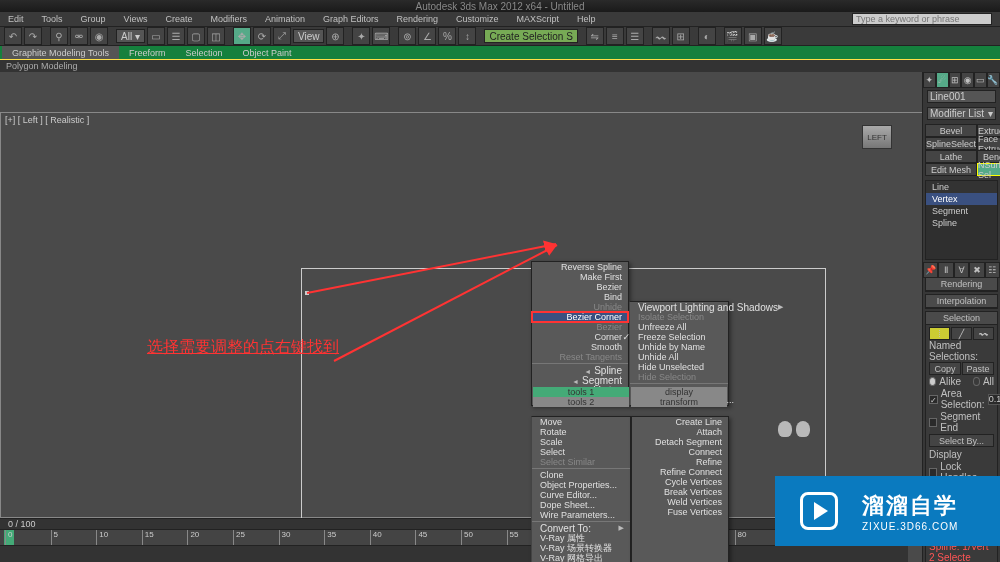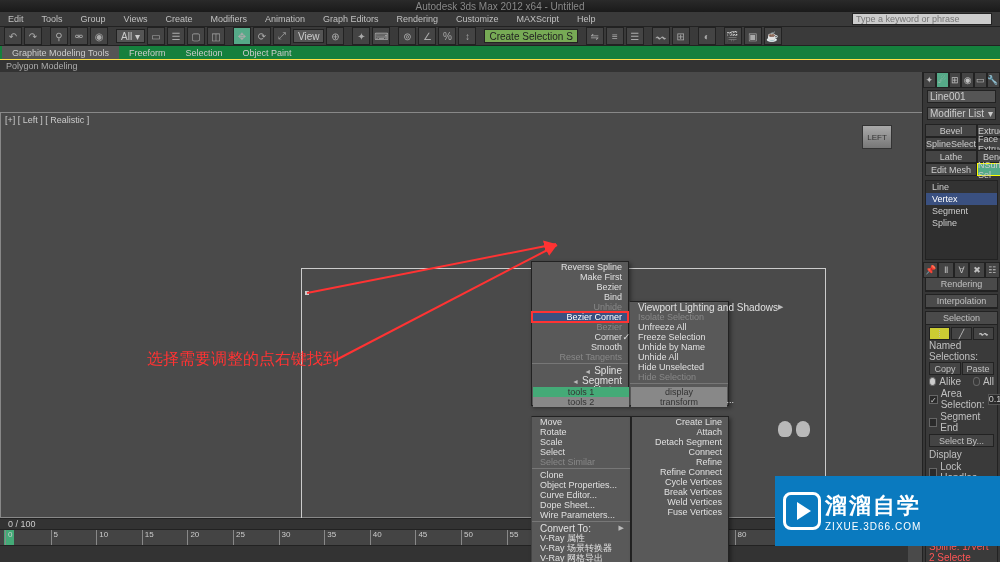--- a/index.html
+++ b/index.html
@@ -77,21 +77,21 @@
     .ctx-pair .l { width:98px; text-align:right; }
     .ctx-pair .r { width:100px; border-left:1px solid #444; }
     .quad-center { position:absolute; top:136px; left:0; right:0; height:10px; }
     .quad-center .cell { position:absolute; width:96px; height:10px; background:#4a7; font-size:9px; text-align:center; color:#333; }
 
     
     .draw-rect { position:absolute; border:1px solid #ccc; }
     .draw-point { position:absolute; width:4px; height:4px; background:#ccc; }
     svg.overlay { position:absolute; top:0; left:0; pointer-events:none; }
     .red-text { position:absolute; color:#f33; font-size:16px; font-weight:500; }
-    .watermark { position:absolute; bottom:16px; right:0; width:225px; height:70px; background:#0a7abf; display:flex; align-items:center; gap:4px; padding:0 8px; }
+    .watermark { position:absolute; bottom:16px; right:0; width:225px; height:70px; background:#0a7abf; display:flex; align-items:center; gap:24px; padding:0 25px; }
     .watermark .play { width:38px; height:38px; border:3px solid #fff; border-radius:8px; display:flex; align-items:center; justify-content:center;}
     .watermark .play::after { content:""; border-left:14px solid #fff; border-top:9px solid transparent; border-bottom:9px solid transparent; margin-left:4px;}
     .watermark .txt1 { color:#fff; font-size:22px; font-weight:bold; letter-spacing:2px;}
     .watermark .txt2 { color:#fff; font-size:10px; letter-spacing:1px;}
 
     .feet { position:absolute; bottom:80px; right:112px; display:flex; gap:4px; }
     .feet span { width:14px; height:16px; background:#ccc; border-radius:50% 50% 40% 40%; opacity:.85;}
   </style>
 </head>
 <body>
@@ -173,21 +173,21 @@
 <div class="viewport-wrap">
   <div class="viewport">
     <div class="vp-label">[+] [ Left ] [ Realistic ]</div>
     <div class="viewcube">LEFT</div>
     <div class="draw-rect" style="left:300px; top:155px; width:525px; height:290px;"></div>
     <div class="draw-point" style="left:304px; top:178px;"></div>
     <div class="feet">
         <span></span>
         <span></span>
       </div>
-    <div class="red-text" style="left:146px; top:236px;">选择需要调整的点右键找到</div>
+    <div class="red-text" style="left:146px; top:224px;text-decoration:underline;">选择需要调整的点右键找到</div>
 
     <svg class="overlay" width="922" height="446">
       <defs>
           <marker id="ah" markerWidth="8" markerHeight="8" refX="6" refY="3" orient="auto">
             <path d="M0,0 L6,3 L0,6 Z" fill="#f33"></path>
           </marker>
         </defs>
       <line x1="306" y1="180" x2="555" y2="131" stroke="#f33" stroke-width="2" marker-end="url(#ah)"></line>
       <line x1="333" y1="248" x2="556" y2="132" stroke="#f33" stroke-width="2" marker-end="url(#ah)"></line>
       <line x1="370" y1="425" x2="775" y2="440" stroke="#f33" stroke-width="1" marker-end="url(#ah)"></line>

